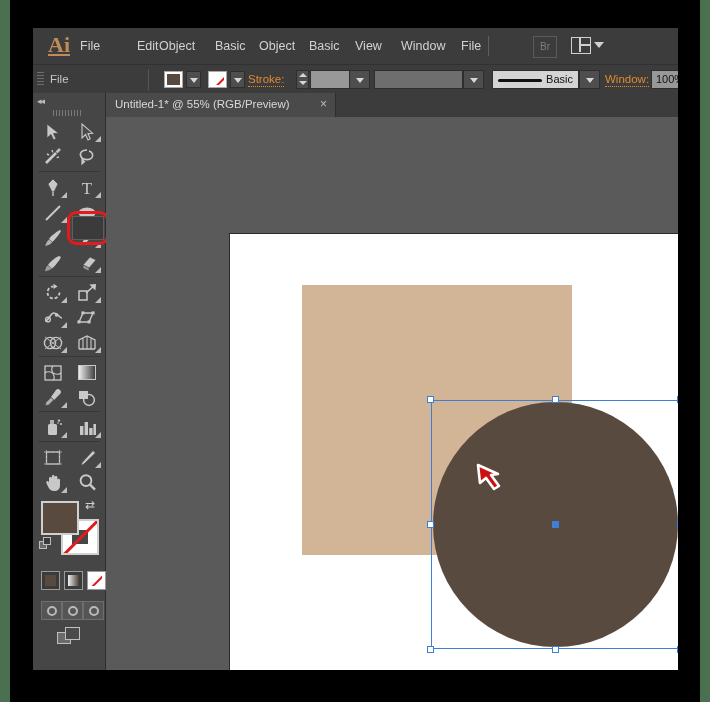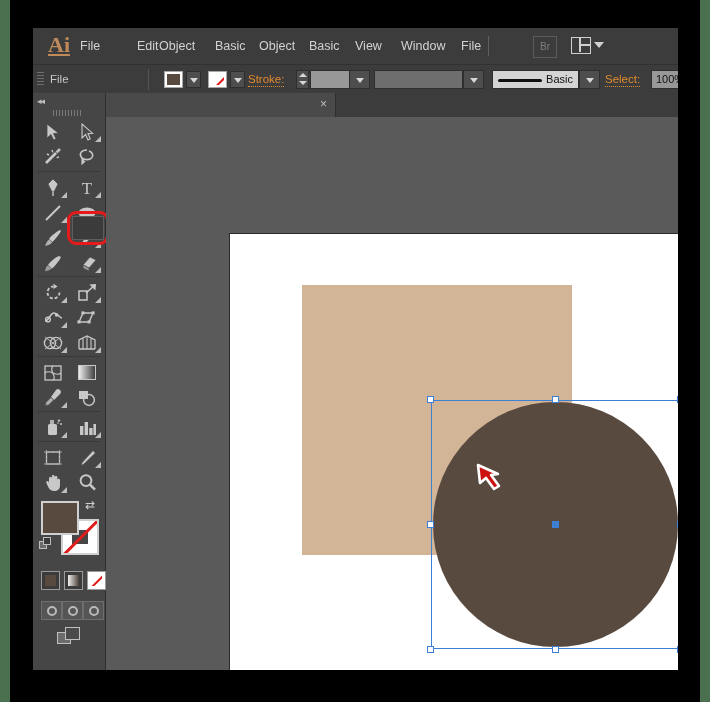--- a/index.html
+++ b/index.html
@@ -180,27 +180,28 @@
 
       <div id="variable-field"></div>
       <div id="variable-d"></div>
 
       <div id="brush-field">
         <div id="brush-line"></div>
         <div id="brush-name">Basic</div>
       </div>
       <div id="brush-d"></div>
 
-      <div id="opacity-label">Select:</div>
+      <div id="opacity-label">Window:</div>
       <div id="opacity-field">100%</div>
 
     </div>
 
     <div id="tabbar">
       <div id="doc-tab" style="width:214px">
+        <div id="doc-tab-label">Untitled-1* @ 55% (RGB/Preview)</div>
         <div id="doc-tab-close">×</div>
       </div>
     </div>
 
     <div id="toolpanel">
       <div id="tp-collapse">◂◂</div>
       <div id="tp-grip"></div>
 
       <div class="tool" style="left:3px;top:26px">
         <div class="tool-ico">

